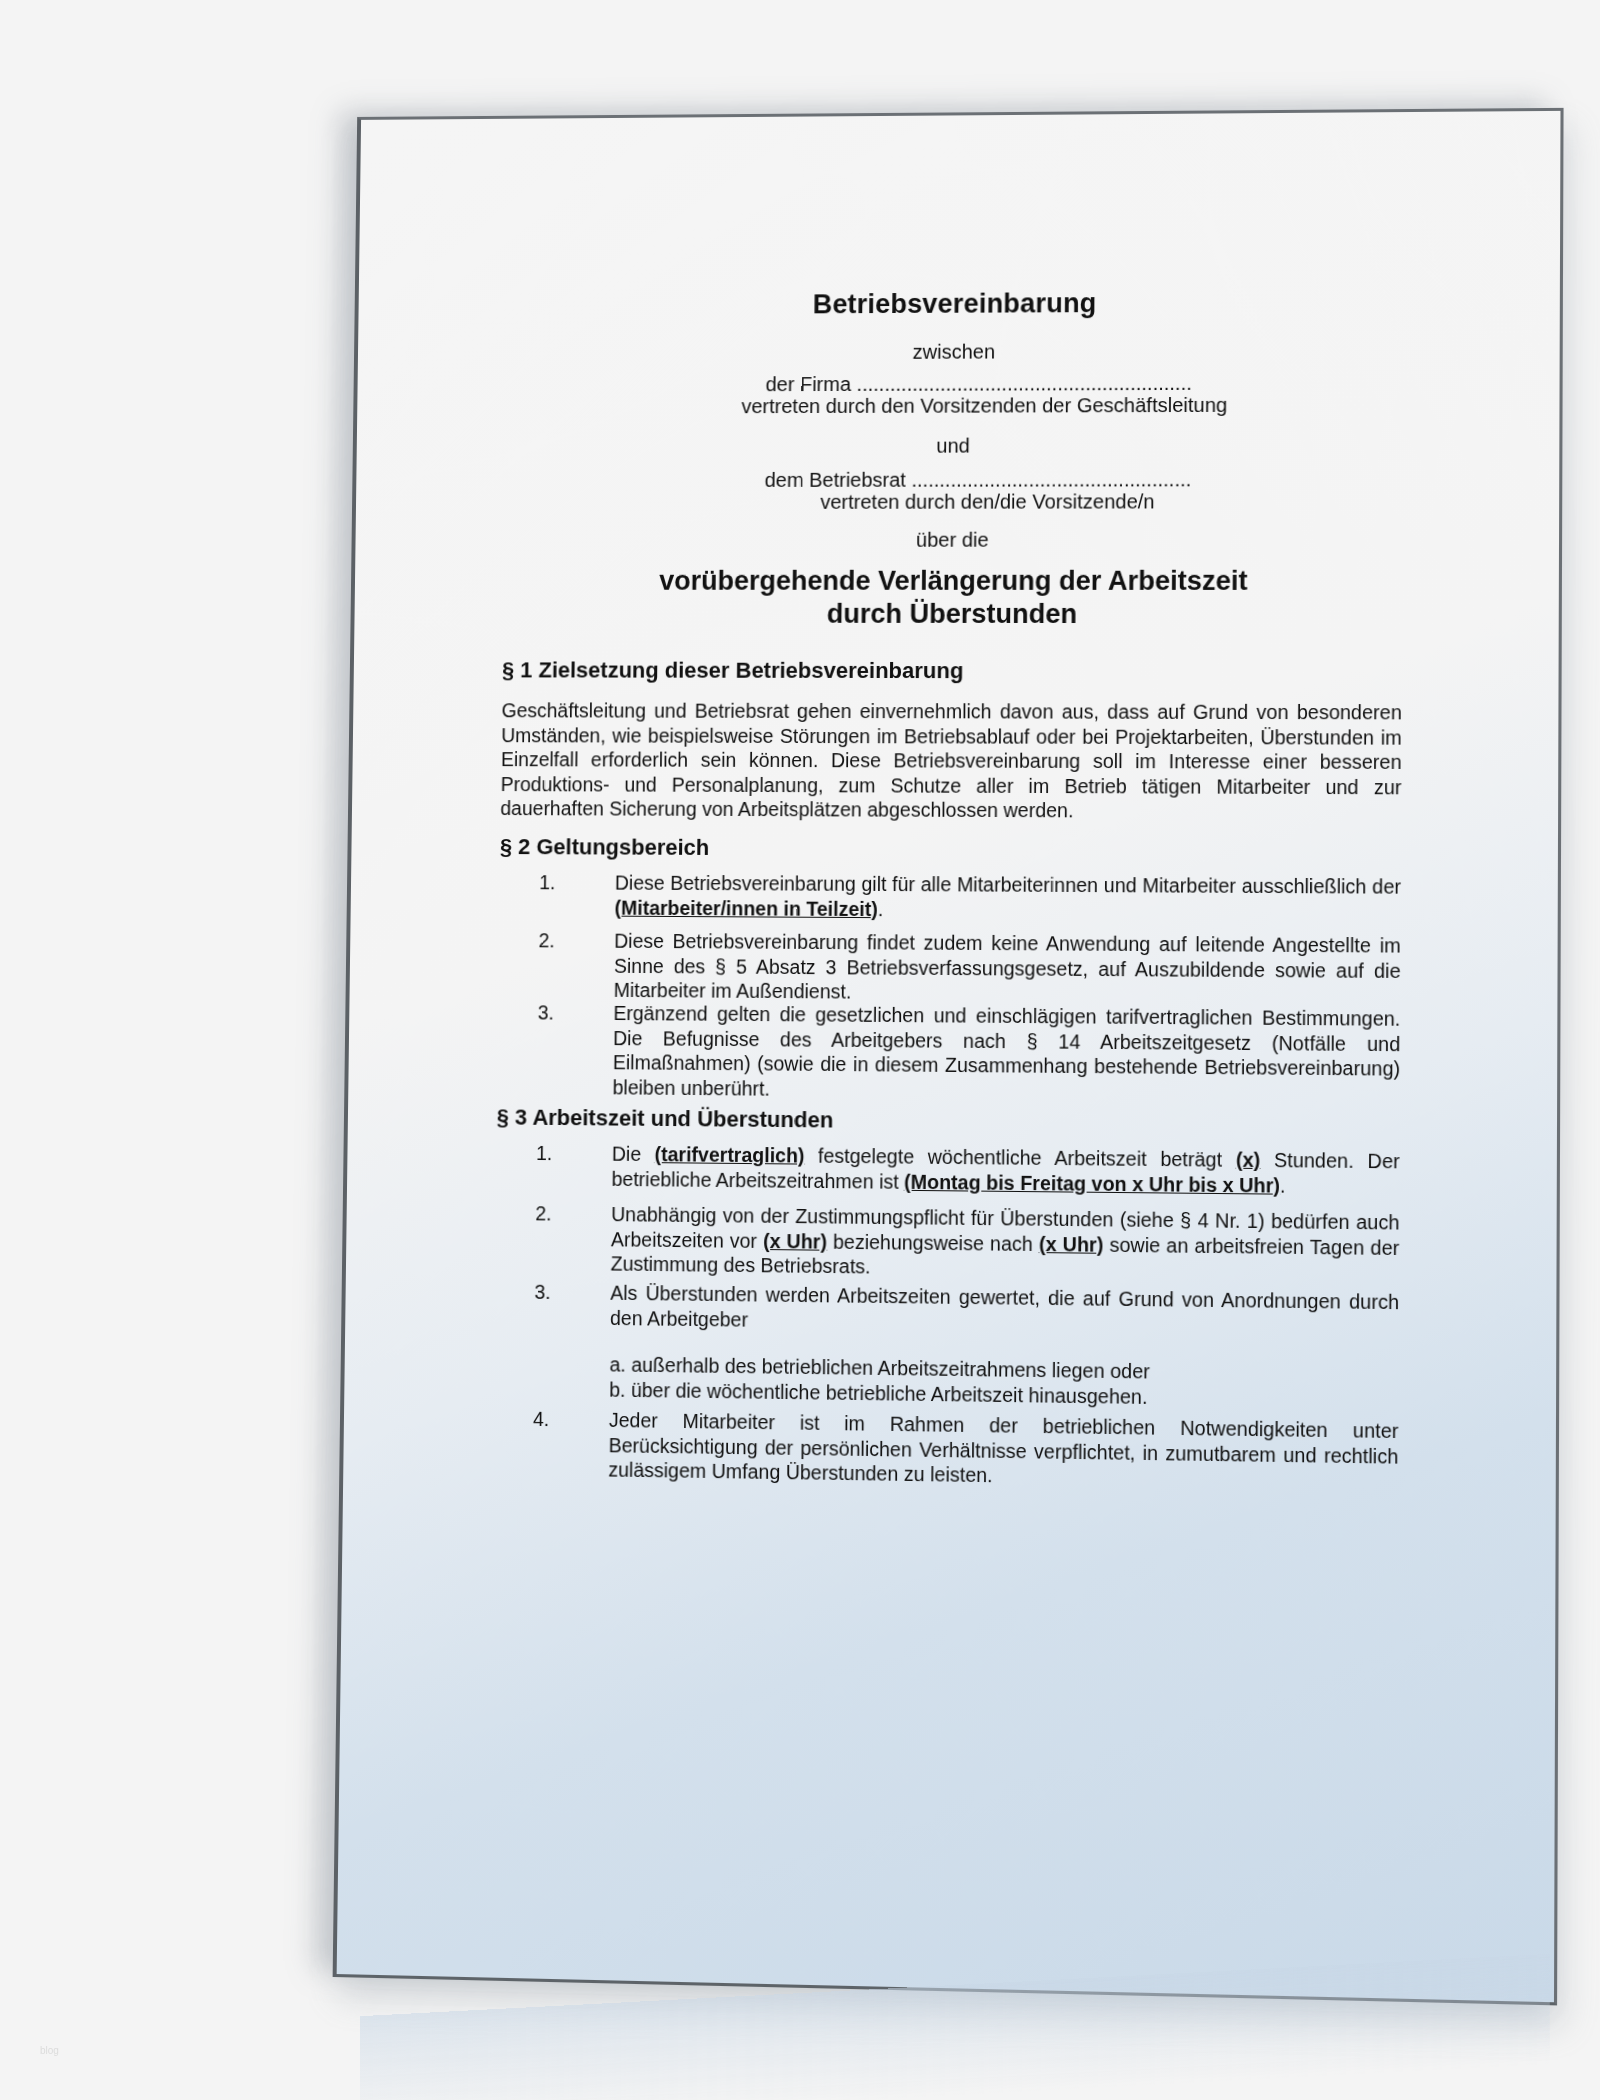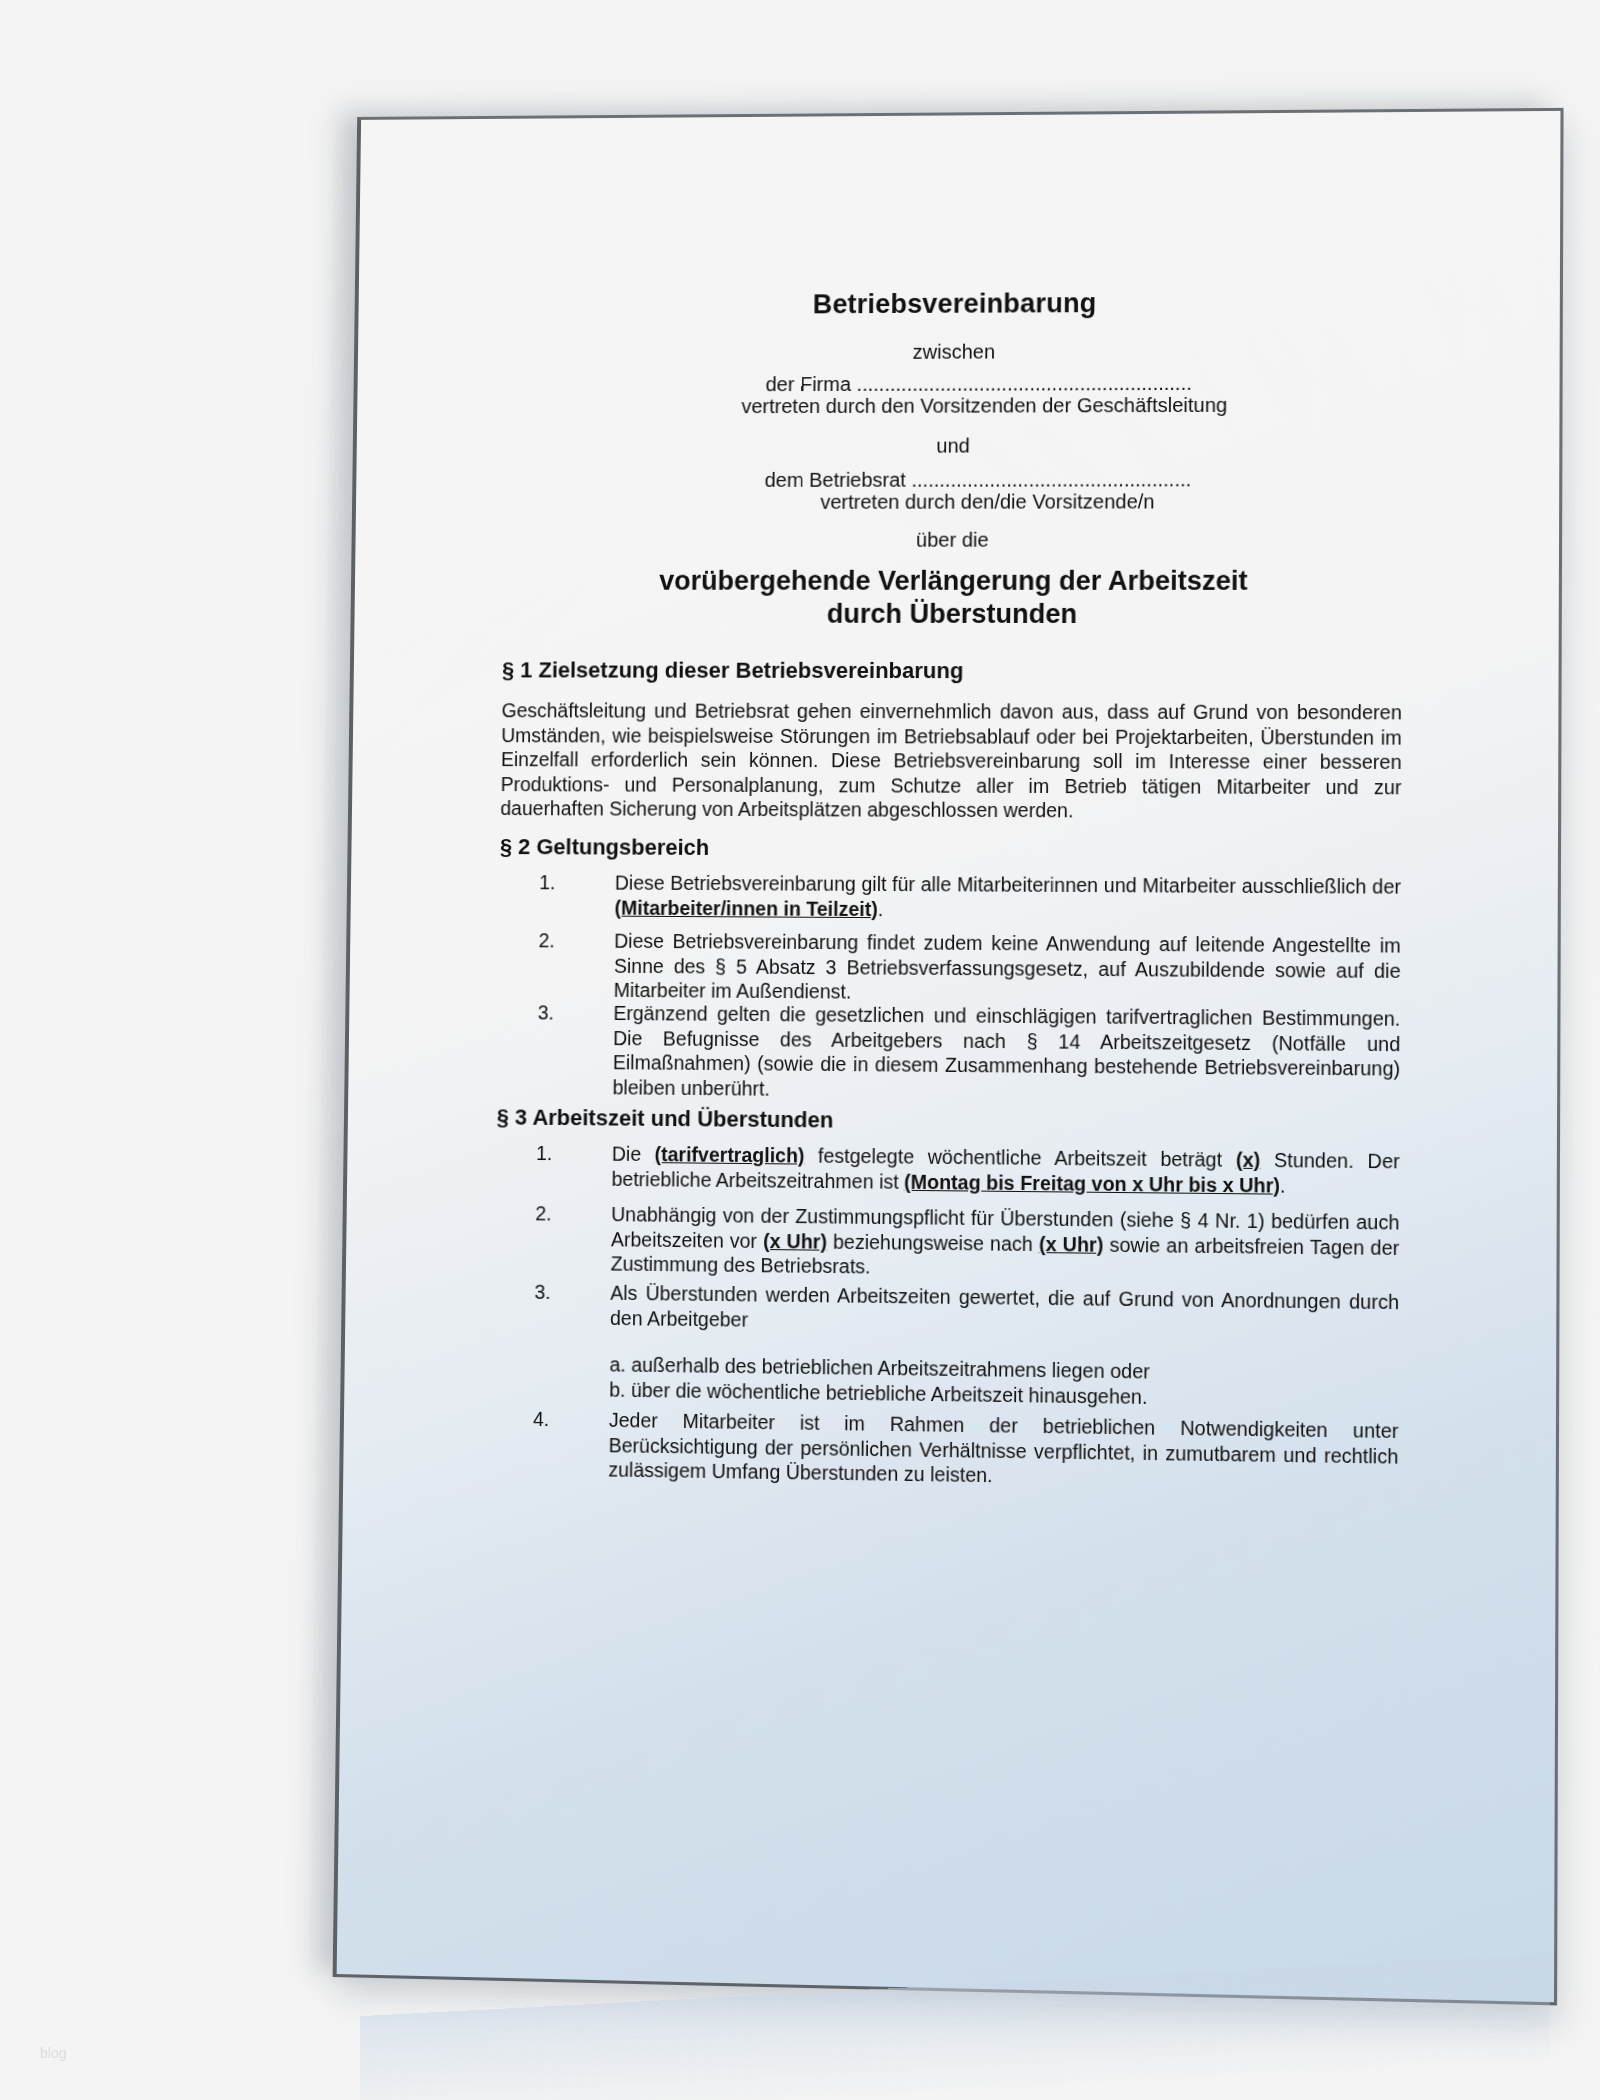--- a/index.html
+++ b/index.html
@@ -30,21 +30,21 @@
   }
   .reflection {
     position: absolute;
     left: 360px; top: 1985px;
     width: 1190px; height: 110px;
     background: linear-gradient(180deg, rgba(200,215,230,0.55) 0%, rgba(244,244,244,0) 100%);
     transform: skewY(-3deg);
   }
   .watermark {
     position: absolute; left: 40px; top: 2045px;
-    font-size: 14px; color: #dcdcdc;
+    font-size: 10px; color: #dcdcdc;
   }
   .content {
     position: absolute; left: 150px; top: 0; width: 900px;
     color: #111;
   }
   .title {
     position: absolute; left: 0; width: 900px; top: 174px;
     text-align: center; font-weight: bold; font-size: 27px;
     letter-spacing: 0.2px;
   }

